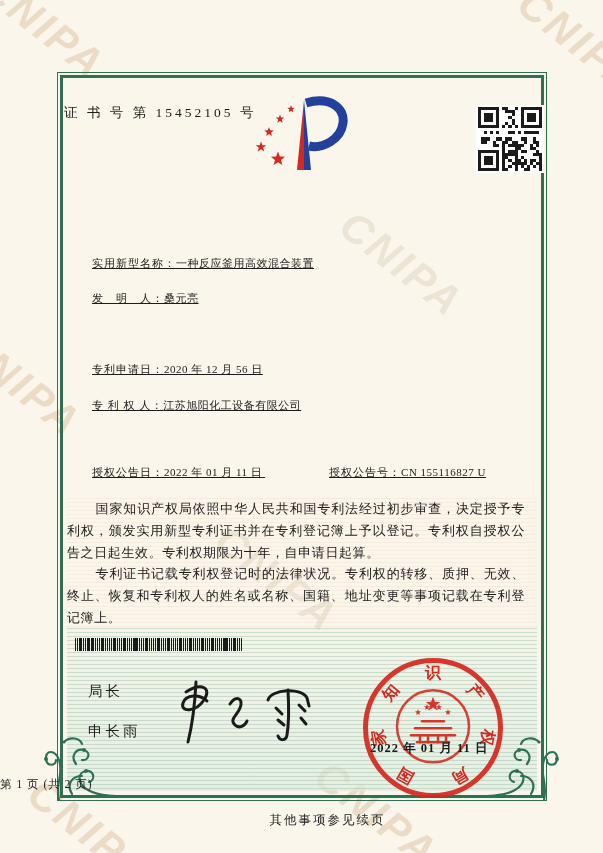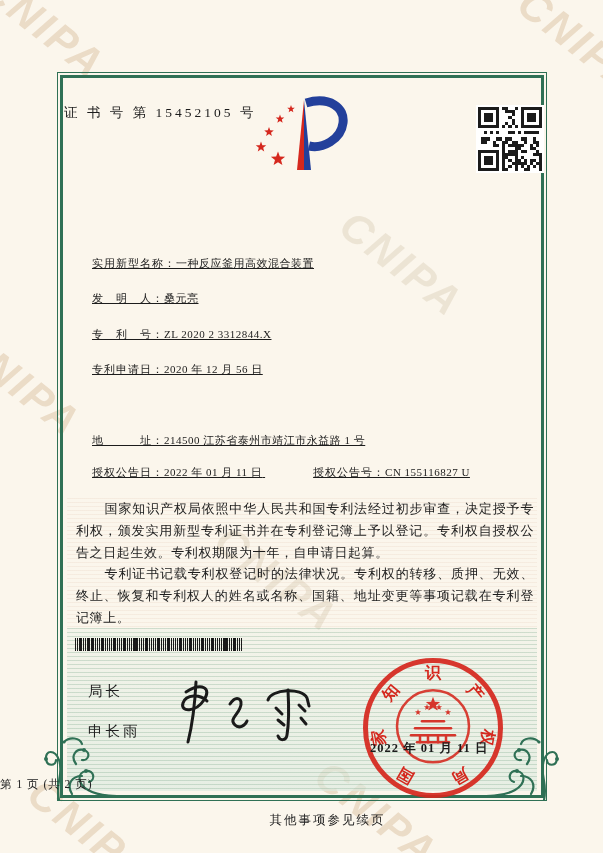--- a/index.html
+++ b/index.html
@@ -31,23 +31,23 @@
 
   .logo{position:absolute;left:252px;top:96px;z-index:3;}
   .qr{position:absolute;left:476px;top:105px;width:64px;height:64px;background:#fff;padding:2px;z-index:3;}
 
   .title{position:absolute;left:0;top:180px;width:100%;text-align:center;
          font-size:31px;font-weight:bold;letter-spacing:7px;color:#111;z-index:3;}
 
   .row{position:absolute;left:92px;font-size:11px;color:var(--ink);z-index:3;white-space:nowrap;text-decoration:underline;}
   .row .lab{letter-spacing:1px;}
   .row .val{letter-spacing:0.5px;}
-  .gap2{margin-left:48px;}
-
-  .body-text{position:absolute;left:76px;top:498px;width:458px;z-index:3;
+  .gap2{margin-left:64px;}
+
+  .body-text{position:absolute;left:67px;top:498px;width:458px;z-index:3;
       font-size:13px;line-height:21.8px;color:var(--ink);text-align:justify;}
   .body-text p{margin:0;text-indent:2.2em;letter-spacing:0.6px;}
 
   .barcode{position:absolute;left:75px;top:638px;width:168px;height:13px;z-index:3;
       background:
        repeating-linear-gradient(90deg,#1a1a1a 0 1px,transparent 1px 2px),
        repeating-linear-gradient(90deg,transparent 0 5px,#1a1a1a 5px 7px,transparent 7px 11px),
        repeating-linear-gradient(90deg,transparent 0 13px,#1a1a1a 13px 14px,transparent 14px 23px);}
 
   .signer{position:absolute;left:88px;z-index:4;font-size:14.5px;letter-spacing:3px;color:#222;
@@ -318,28 +318,25 @@
       <rect x="20" y="20" width="1" height="1" fill="#1b1b1b"></rect>
     </svg>
 
 
   <div class="row" style="top:256px">
     <span class="lab">实用新型名称：</span><span class="val">一种反应釜用高效混合装置</span>
   </div>
   <div class="row" style="top:291px">
     <span class="lab">发　明　人：</span><span class="val">桑元亮</span>
   </div>
-  <div class="row" style="top:327px">
-    <span class="lab">专　利　号：</span><span class="val">ZL 2020 2 3312844.X</span>
-  </div>
   <div class="row" style="top:362px">
     <span class="lab">专利申请日：</span><span class="val">2020 年 12 月 56 日</span>
   </div>
-  <div class="row" style="top:433px">
-    <span class="lab">地　　　址：</span><span class="val">214500 江苏省泰州市靖江市永益路 1 号</span>
+  <div class="row" style="top:398px">
+    <span class="lab">专 利 权 人：</span><span class="val">江苏旭阳化工设备有限公司</span>
   </div>
   <div class="row" style="top:465px">
     <span class="lab">授权公告日：</span><span class="val">2022 年 01 月 11 日</span>
     <span class="lab gap2">授权公告号：</span><span class="val">CN 155116827 U</span>
   </div>
 
   <div class="body-text">
     <p>国家知识产权局依照中华人民共和国专利法经过初步审查，决定授予专利权，颁发实用新型专利证书并在专利登记簿上予以登记。专利权自授权公告之日起生效。专利权期限为十年，自申请日起算。</p>
     <p>专利证书记载专利权登记时的法律状况。专利权的转移、质押、无效、终止、恢复和专利权人的姓名或名称、国籍、地址变更等事项记载在专利登记簿上。</p>
   </div>

